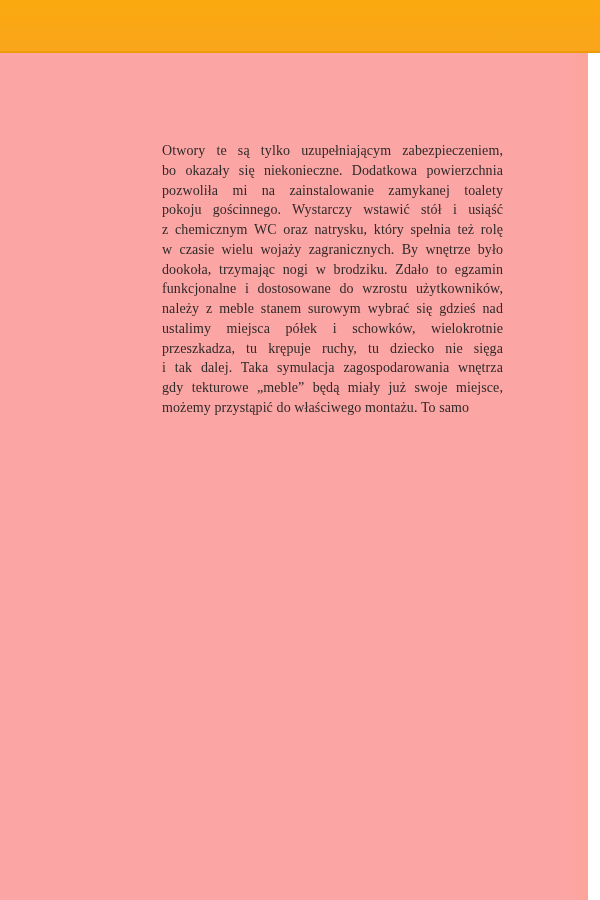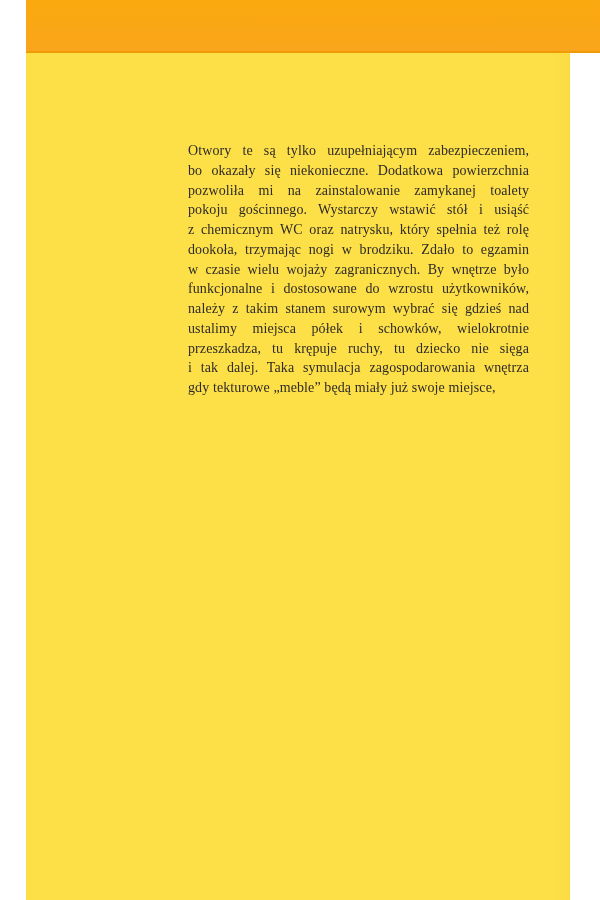--- a/index.html
+++ b/index.html
@@ -6,24 +6,23 @@
     margin: 0;
     padding: 0;
     width: 600px;
     height: 900px;
     background: #ffffff;
     overflow: hidden;
     font-family: "Liberation Serif", "DejaVu Serif", serif;
   }
   .page {
     position: relative;
-    width: 544px;
+    width: 588px;
     height: 900px;
-    background: #fde047;
-    margin-left: 26px;
+    background: #fca5a5;
   }
   .banner {
     position: absolute;
     top: 0;
     left: 0;
     width: 600px;
     height: 51px;
     background: linear-gradient(180deg, #fba90e 0%, #faa51c 100%);
     border-bottom: 2px solid #ef9b08;
   }
@@ -65,23 +64,24 @@
   <div class="banner"></div>
 
   <div class="right-scan-tint"></div>
 
   <div class="text-block">
     <div class="line">Otwory te są tylko uzupełniającym zabezpieczeniem,</div>
     <div class="line">bo okazały się niekonieczne. Dodatkowa powierzchnia</div>
     <div class="line">pozwoliła mi na zainstalowanie zamykanej toalety</div>
     <div class="line">pokoju gościnnego. Wystarczy wstawić stół i usiąść</div>
     <div class="line">z chemicznym WC oraz natrysku, który spełnia też rolę</div>
+    <div class="line">w czasie wielu wojaży zagranicznych. By wnętrze było</div>
     <div class="line">dookoła, trzymając nogi w brodziku. Zdało to egzamin</div>
-    <div class="line">w czasie wielu wojaży zagranicznych. By wnętrze było</div>
     <div class="line">funkcjonalne i dostosowane do wzrostu użytkowników,</div>
-    <div class="line">należy z takim stanem surowym wybrać się gdzieś nad</div>
+    <div class="line">należy z meble stanem surowym wybrać się gdzieś nad</div>
     <div class="line">ustalimy miejsca półek i schowków, wielokrotnie</div>
     <div class="line">przeszkadza, tu krępuje ruchy, tu dziecko nie sięga</div>
     <div class="line">i tak dalej. Taka symulacja zagospodarowania wnętrza</div>
     <div class="line">gdy tekturowe „meble” będą miały już swoje miejsce,</div>
+    <div class="line">możemy przystąpić do właściwego montażu. To samo</div>
   </div>
 
 </div>
 
 </body></html>

